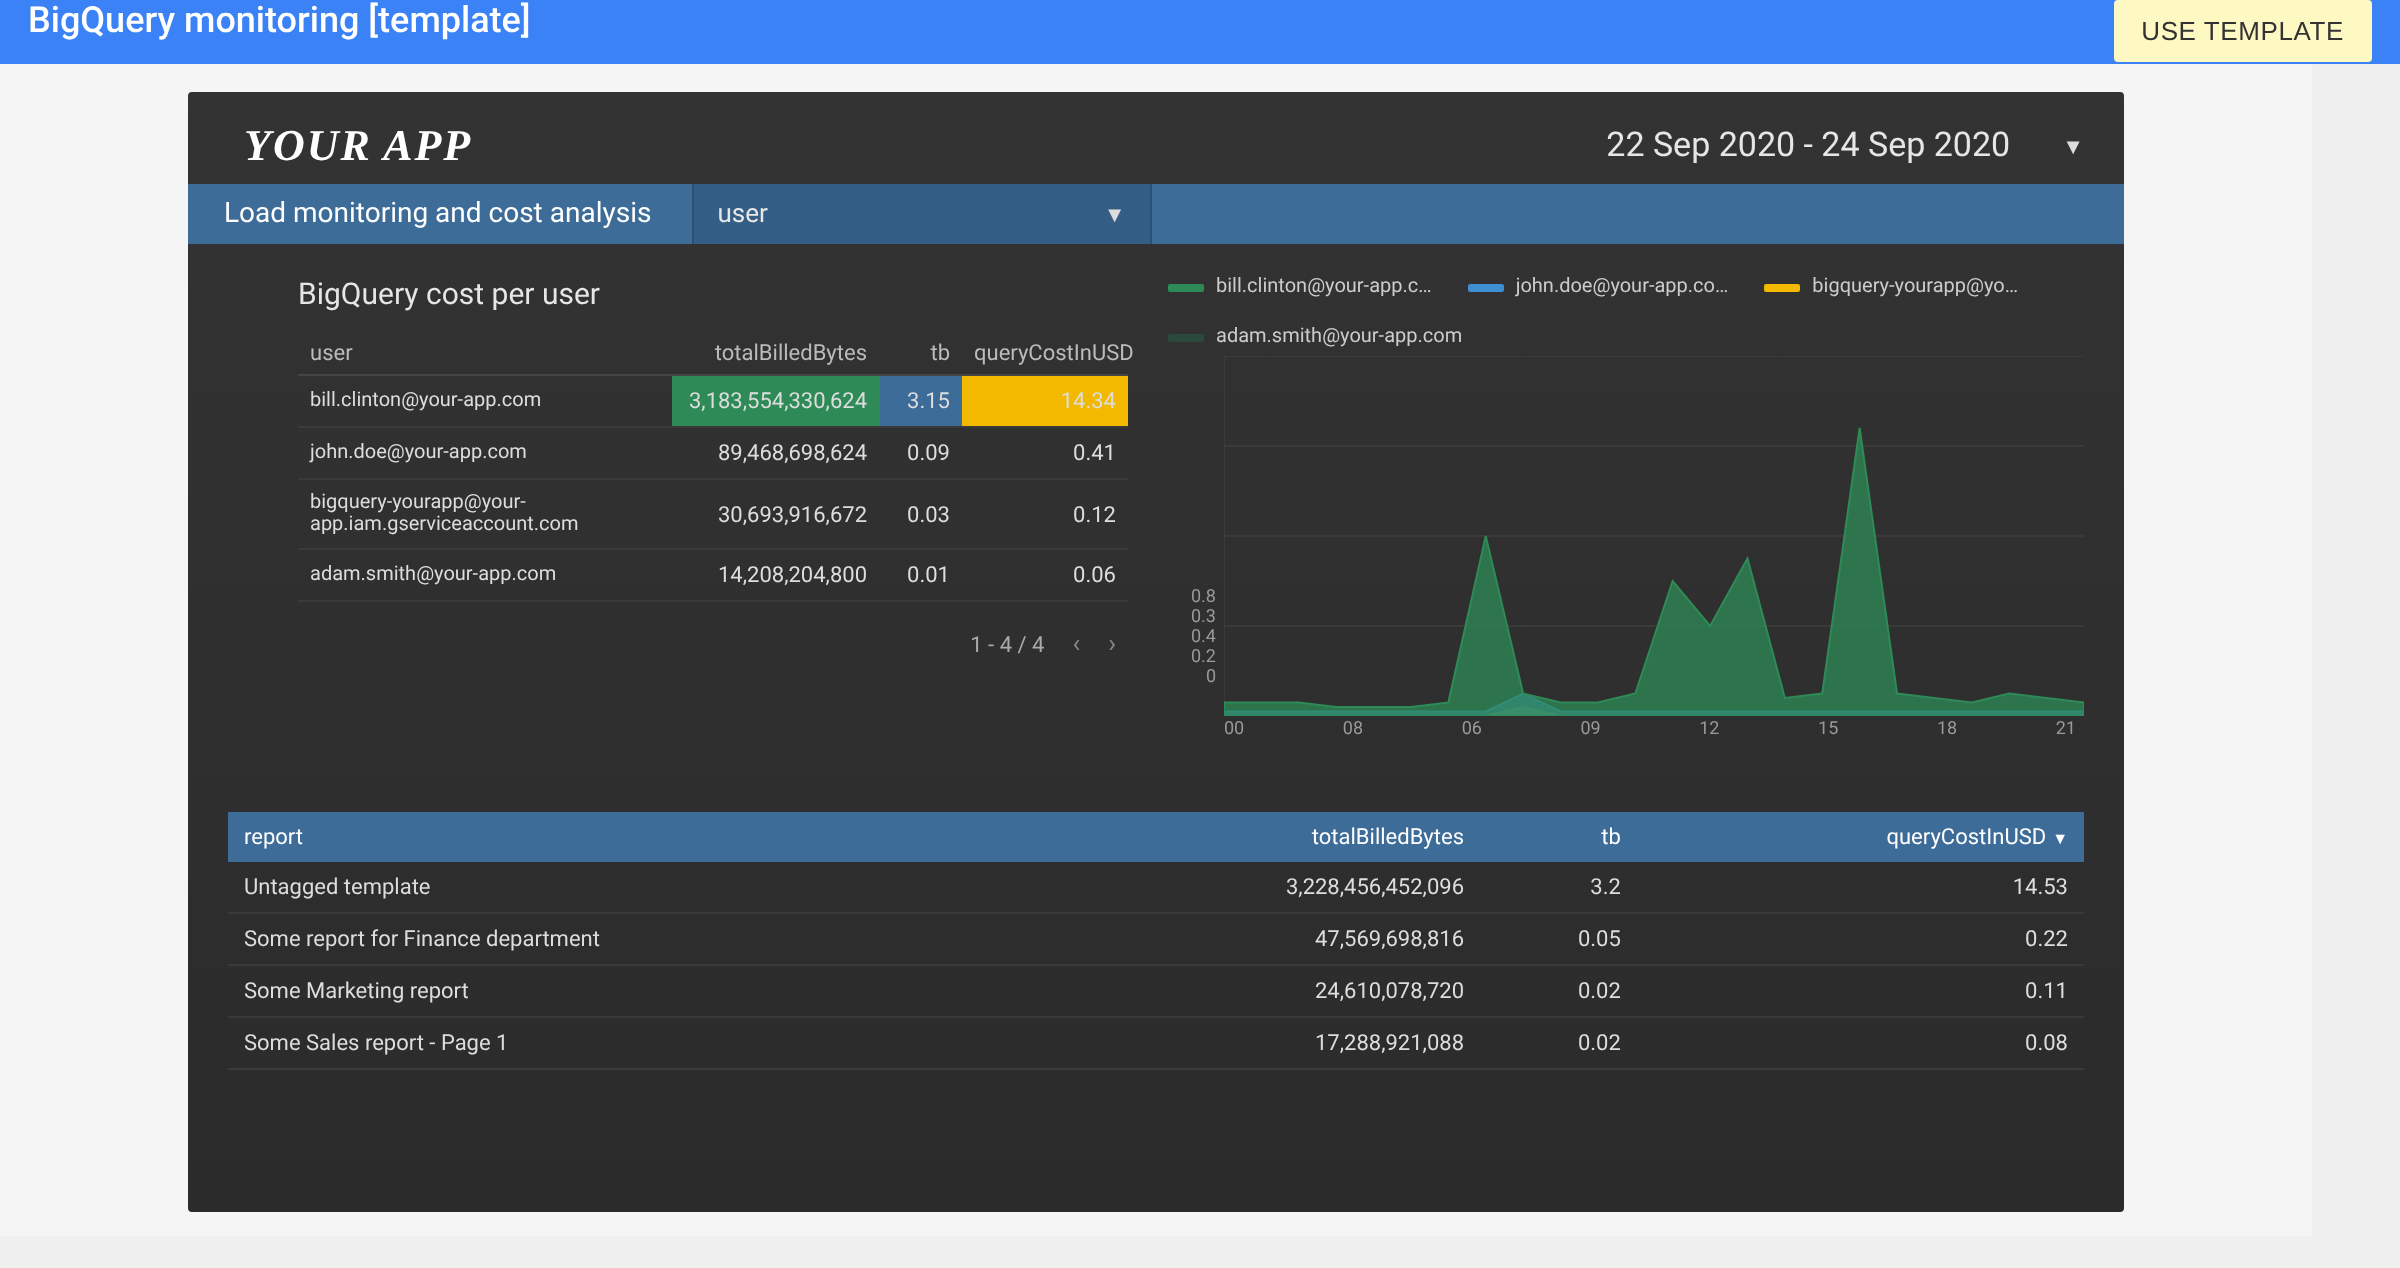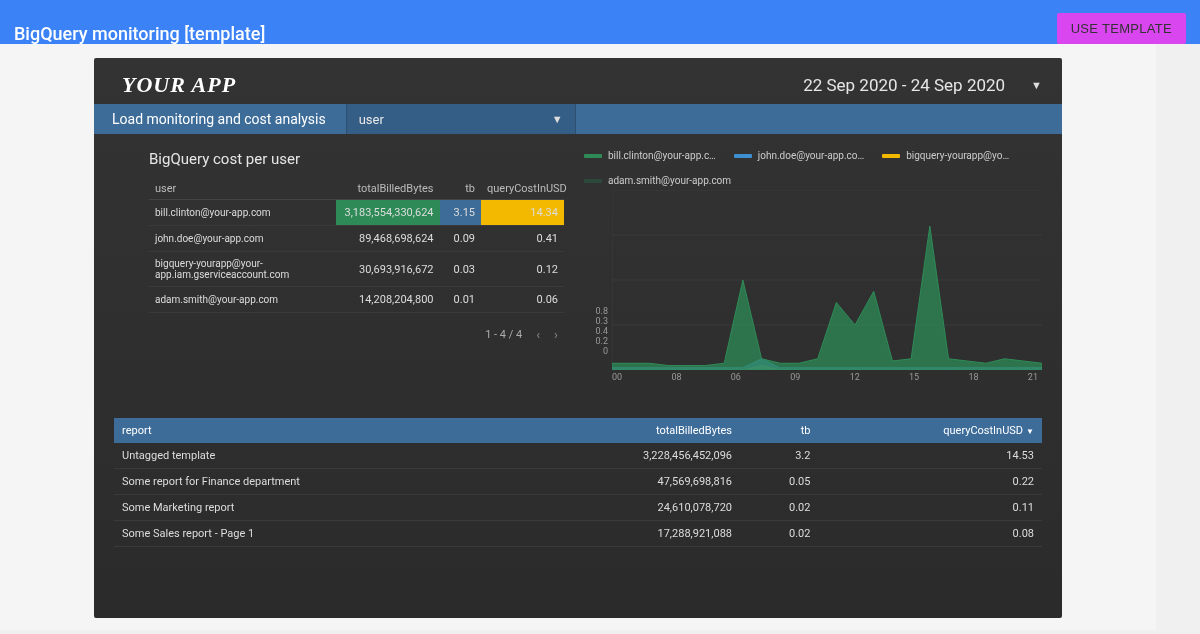--- a/index.html
+++ b/index.html
@@ -1,19 +1,19 @@
 <!DOCTYPE html>
 <html><head>
 <meta charset="utf-8">
 <style>
   * { box-sizing: border-box; margin: 0; padding: 0; }
   body { font-family: -apple-system, BlinkMacSystemFont, "Segoe UI", Roboto, Arial, sans-serif; background: #f0f0f0; width: 1200px; height: 634px; overflow: hidden; }
-  .topbar { background: #3b82f6; height: 44px; display: flex; align-items: flex-end; justify-content: space-between; padding: 0 14px; }
+  .topbar { background: #3b82f6; height: 32px; display: flex; align-items: flex-start; justify-content: space-between; padding: 0 14px; }
   .topbar-title { color: #fff; font-size: 18px; font-weight: 500; }
-  .use-template { background: #d946ef; color: #333; border: none; padding: 8px 14px; font-size: 13px; font-weight: 500; cursor: pointer; border-radius: 2px; letter-spacing: 0.3px; }
+  .use-template { background: #fef9c3; color: #333; border: none; padding: 8px 14px; font-size: 13px; font-weight: 500; cursor: pointer; border-radius: 2px; letter-spacing: 0.3px; }
   .canvas { position: relative; width: 1156px; height: 586px; background: #f5f5f5; padding-top: 14px; }
   .dash { width: 968px; margin: 0 auto; background: #2c2c2c; background: linear-gradient(180deg,#333 0%, #2b2b2b 100%); color: #e6e6e6; border-radius: 2px; min-height: 560px; }
   .dash-header { display: flex; align-items: center; justify-content: space-between; padding: 14px 20px 6px 28px; }
   .logo { font-family: "Comic Sans MS", "Brush Script MT", cursive; font-weight: 900; font-size: 22px; letter-spacing: 1px; color: #fff; font-style: italic;}
   .date-range { display: flex; align-items: center; gap: 26px; color: #e6e6e6; font-size: 17px; }
   .date-arrow { font-size: 11px; color: #ddd; }
   .subhead { background: #3d6c99; display: flex; align-items: center; padding: 0 18px; height: 30px; font-size: 14px; color: #fff; }
   .sub-title { padding-right: 20px; }
   .user-select { display: inline-flex; align-items: center; justify-content: space-between; background: rgba(0,0,0,0.12); border-left: 1px solid rgba(0,0,0,0.15); border-right: 1px solid rgba(0,0,0,0.15); width: 230px; height: 30px; padding: 0 12px; font-size: 13px; color: #e8e8e8; }
   .body { padding: 16px 20px 10px 20px; }

